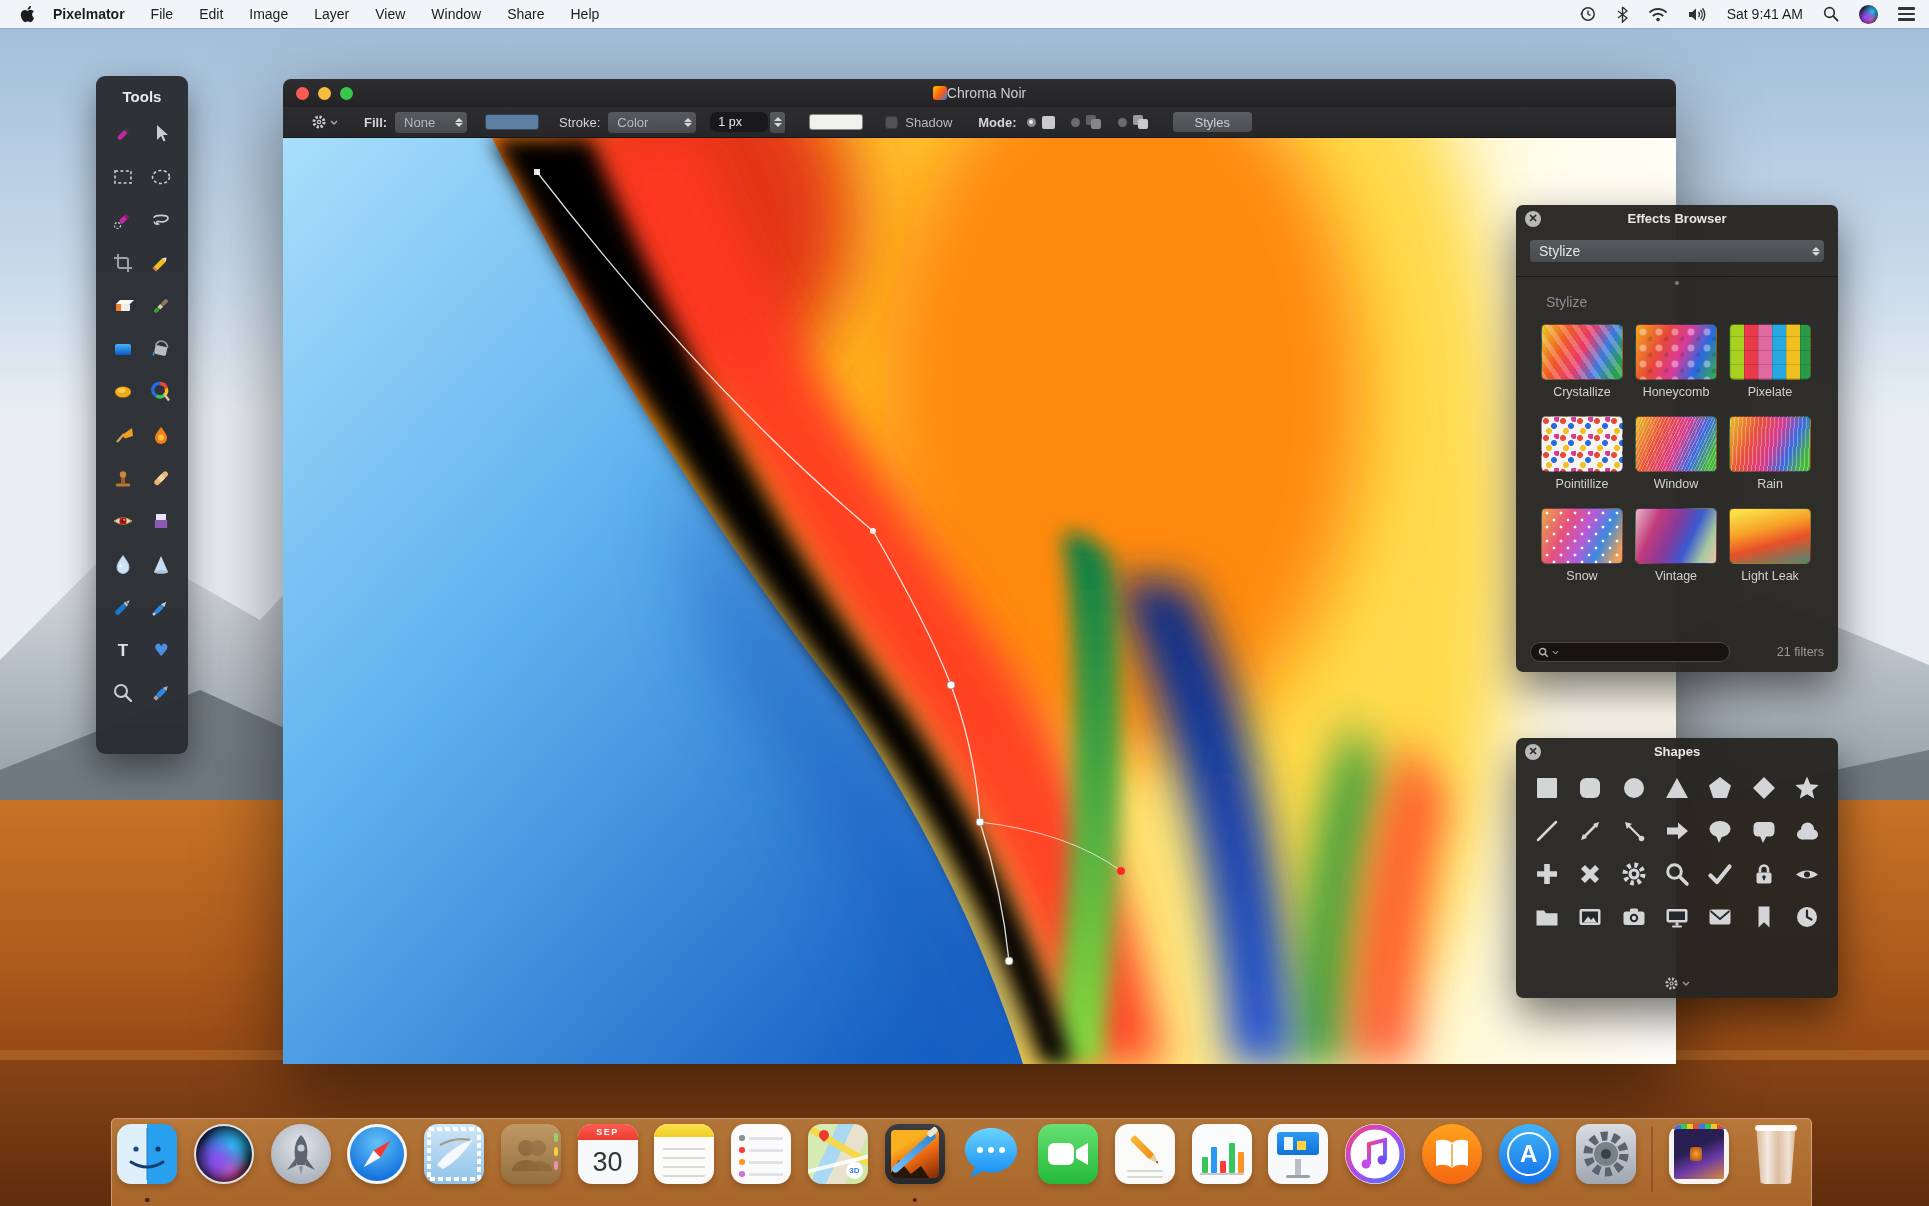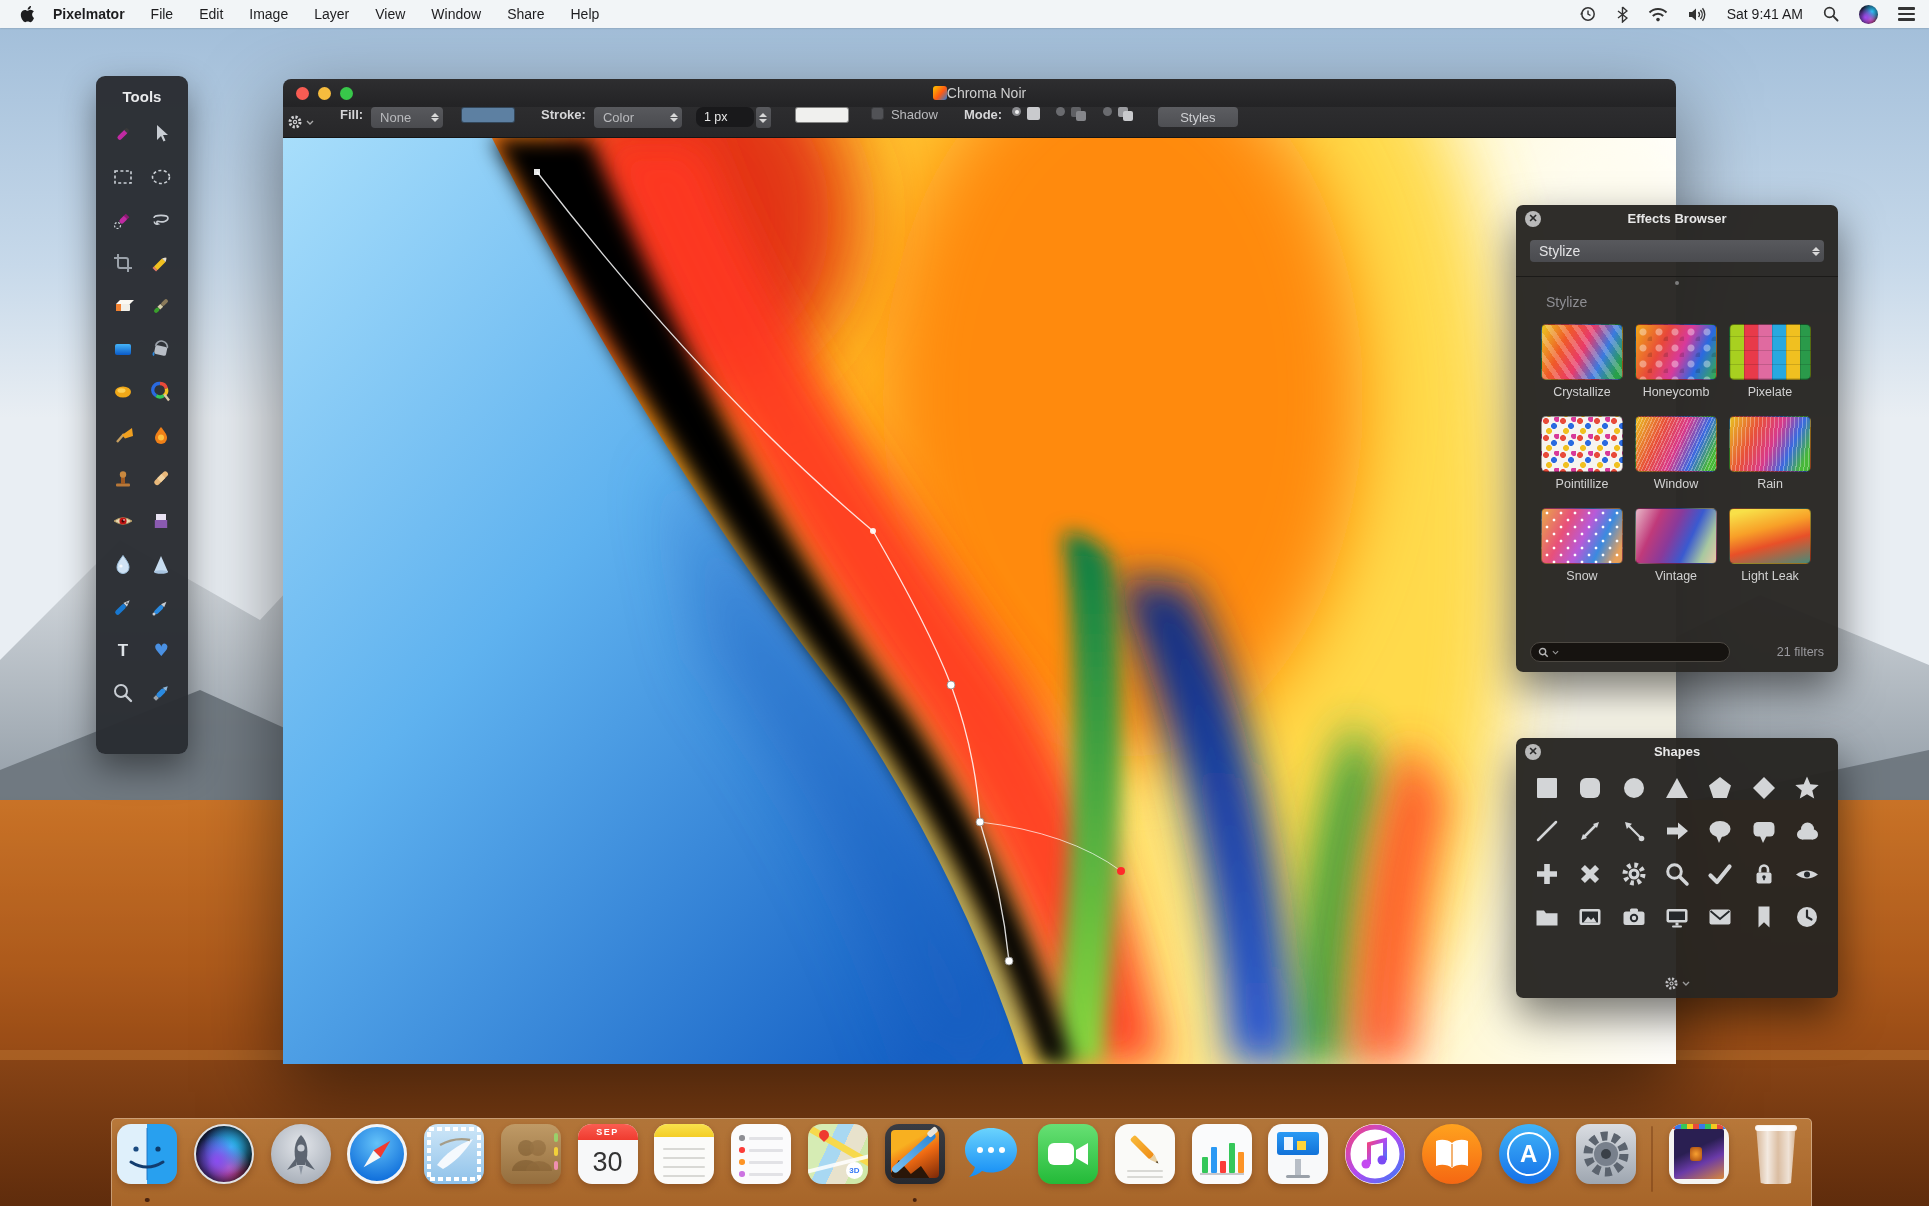--- a/index.html
+++ b/index.html
@@ -39,21 +39,21 @@
     border-radius:8px 8px 0 0; display:flex; align-items:center; position:relative; }
   .tl { width:13px; height:13px; border-radius:50%; margin-left:9px; }
   .tl.c { background:#f85c53; margin-left:13px; }
   .tl.m { background:#f6bc3e; }
   .tl.z { background:#38c74a; }
   #titlebar .ttl { position:absolute; left:0; right:0; text-align:center; color:#cfcfcf; font-size:14px;
     display:flex; align-items:center; justify-content:center; pointer-events:none; }
   .doc-ic { width:14px; height:14px; border-radius:3px;
     background:linear-gradient(130deg,#ffb300 10%,#ff5a14 55%,#2a7fd8 100%); display:inline-block; }
   #dtoolbar { height:31px; background:linear-gradient(180deg,#2d2d2f,#272729);
-    border-bottom:1px solid #151515; display:flex; font-size:13px; color:#d6d6d8; padding-left:4px; }
+    border-bottom:1px solid #151515; display:flex; align-items:center; font-size:13px; color:#d6d6d8; padding-left:28px; }
   .dd { height:21px; background:linear-gradient(180deg,#58595d,#4a4b4f); border-radius:4px;
     display:flex; align-items:center; padding:0 4px 0 9px; color:#b9babd; font-size:13px; }
   .dd .stp { margin-left:auto; display:flex; flex-direction:column; gap:1px; padding-left:8px; }
   .stp i,.stpbox i { display:block; width:0; height:0; border-left:4px solid transparent; border-right:4px solid transparent; }
   .stp i.up,.stpbox i.up { border-bottom:4px solid #d8d8d8; }
   .stp i.dn,.stpbox i.dn { border-top:4px solid #d8d8d8; }
   .swatch { height:16px; border-radius:3px; border:1px solid rgba(0,0,0,.45); }
   .pxfield { width:58px; height:20px; background:#19191b; border-radius:7px; color:#e8e8e8;
     display:flex; align-items:center; padding-left:8px; font-size:12.5px; }
   .stpbox { width:15px; height:21px; background:linear-gradient(180deg,#58595d,#4a4b4f); border-radius:3px;
@@ -188,21 +188,21 @@
       </span>
       <b style="margin-left:26px;font-weight:bold">Fill:</b>
       <span class="dd" style="width:72px;margin-left:8px">
         <span>None</span>
         <span class="stp">
             <i class="up"></i>
             <i class="dn"></i>
           </span>
       </span>
       <span class="swatch" style="width:54px;margin-left:18px;background:#5d80a2"></span>
-      <b style="margin-left:26px;font-weight:bold">Stroke:</b>
+      <b style="margin-left:20px;font-weight:normal">Stroke:</b>
       <span class="dd" style="width:88px;margin-left:8px">
         <span>Color</span>
         <span class="stp">
             <i class="up"></i>
             <i class="dn"></i>
           </span>
       </span>
       <span class="pxfield" style="margin-left:14px">1 px</span>
       <span class="stpbox">
           <i class="up"></i>

